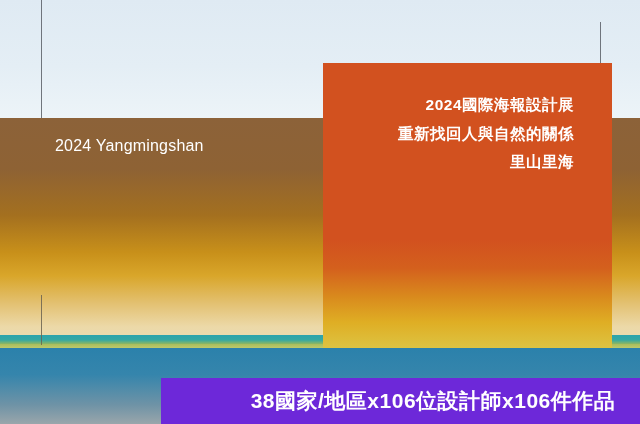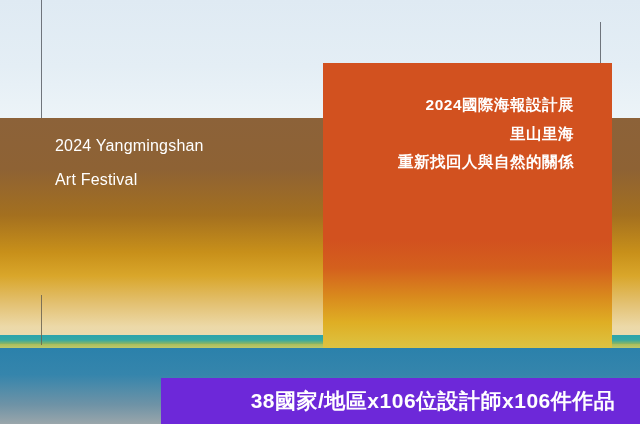--- a/index.html
+++ b/index.html
@@ -152,28 +152,27 @@
   <div class="bg-strip-teal"></div>
   <div class="bg-strip-olive"></div>
   <div class="bg-sea"></div>
 
   <div class="rule rule-left-top"></div>
   <div class="rule rule-left-bottom"></div>
   <div class="rule rule-right"></div>
 
   <div class="headline-left">
     <div>2024 Yangmingshan</div>
-    <div>Art Festival</div>
   </div>
 
   <div class="panel-orange">
     <div class="panel-orange-lines">
       <div>2024國際海報設計展</div>
+      <div>重新找回人與自然的關係</div>
       <div>里山里海</div>
-      <div>重新找回人與自然的關係</div>
     </div>
   </div>
 
   <div class="bar-green">
     <span class="bar-green-text">38國家/地區x106位設計師x106件作品</span>
   </div>
 
 </div>
 
 </body></html>

